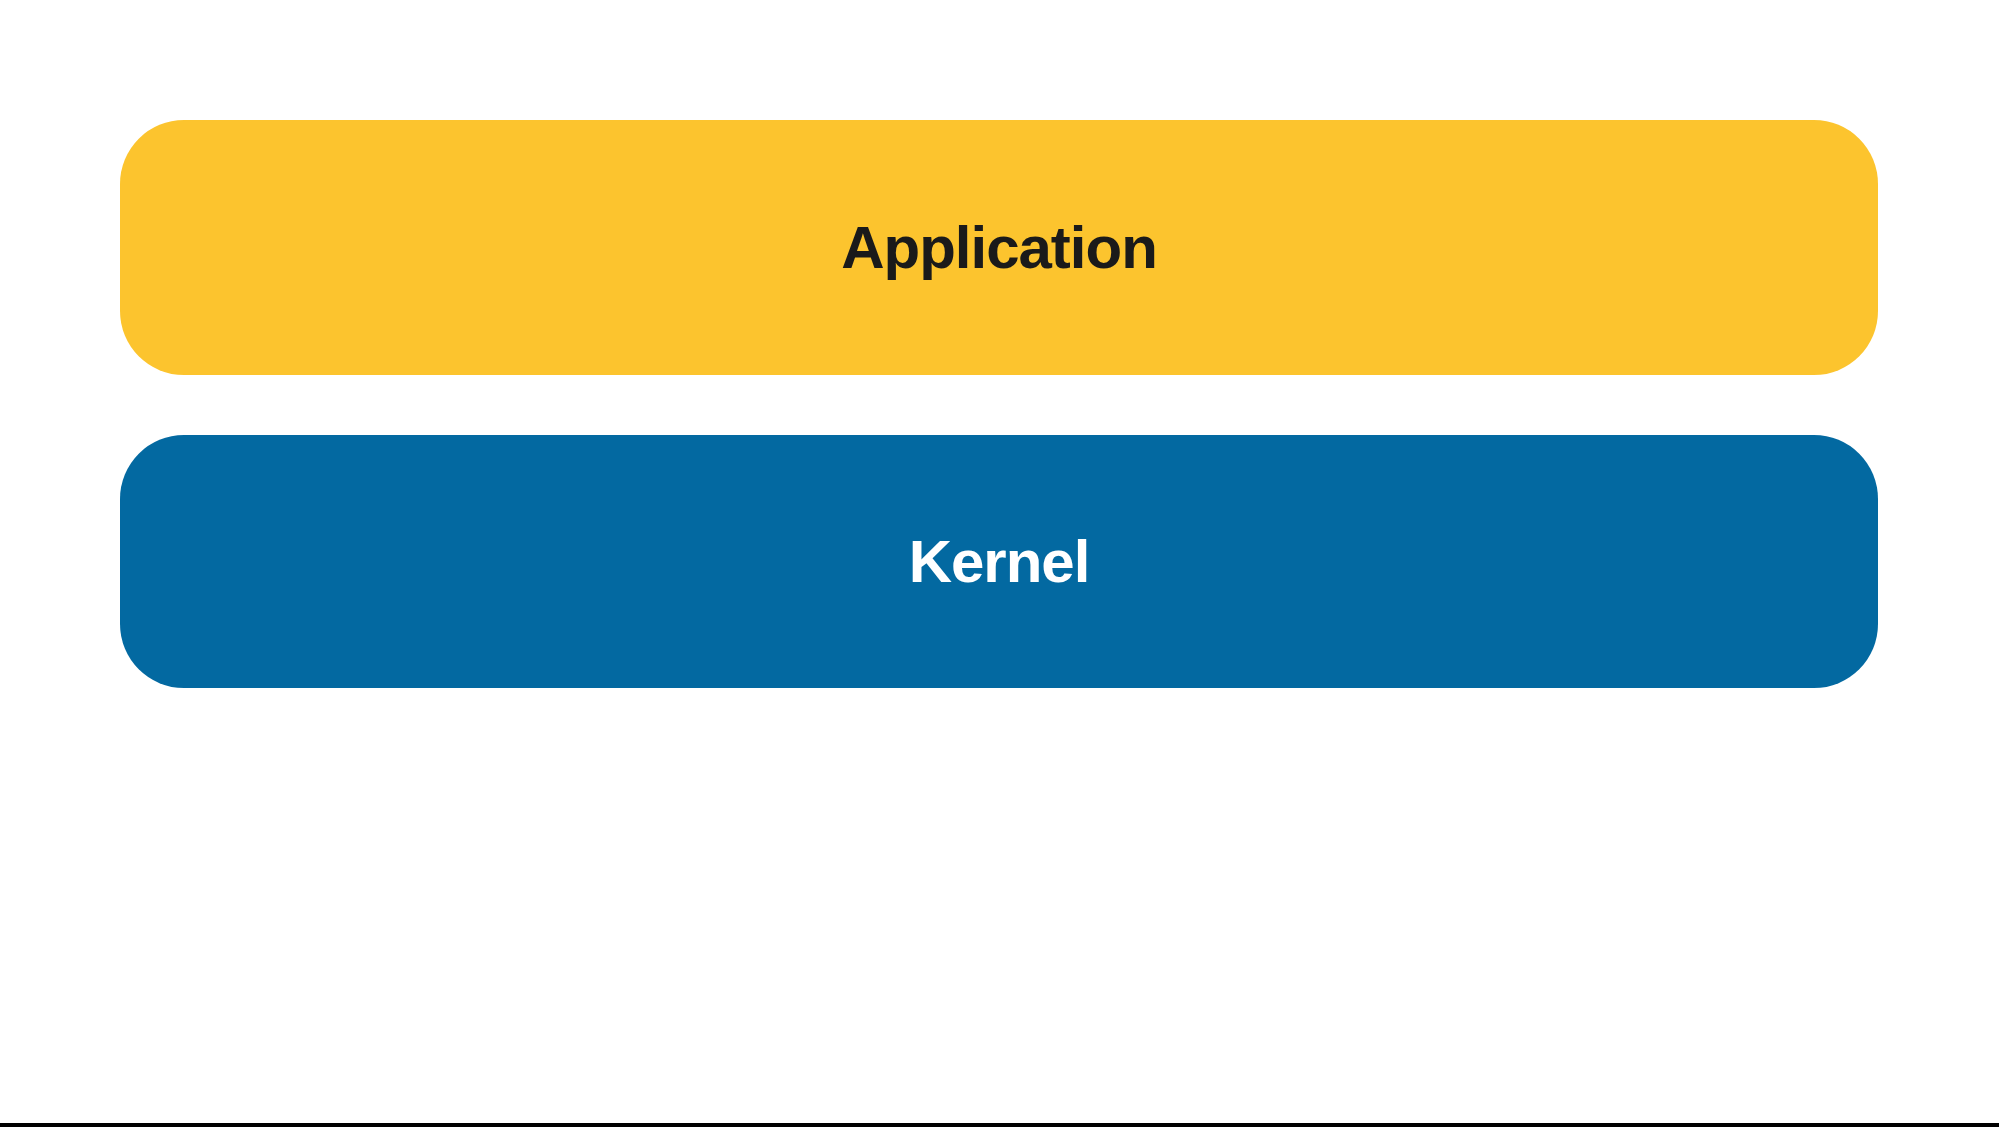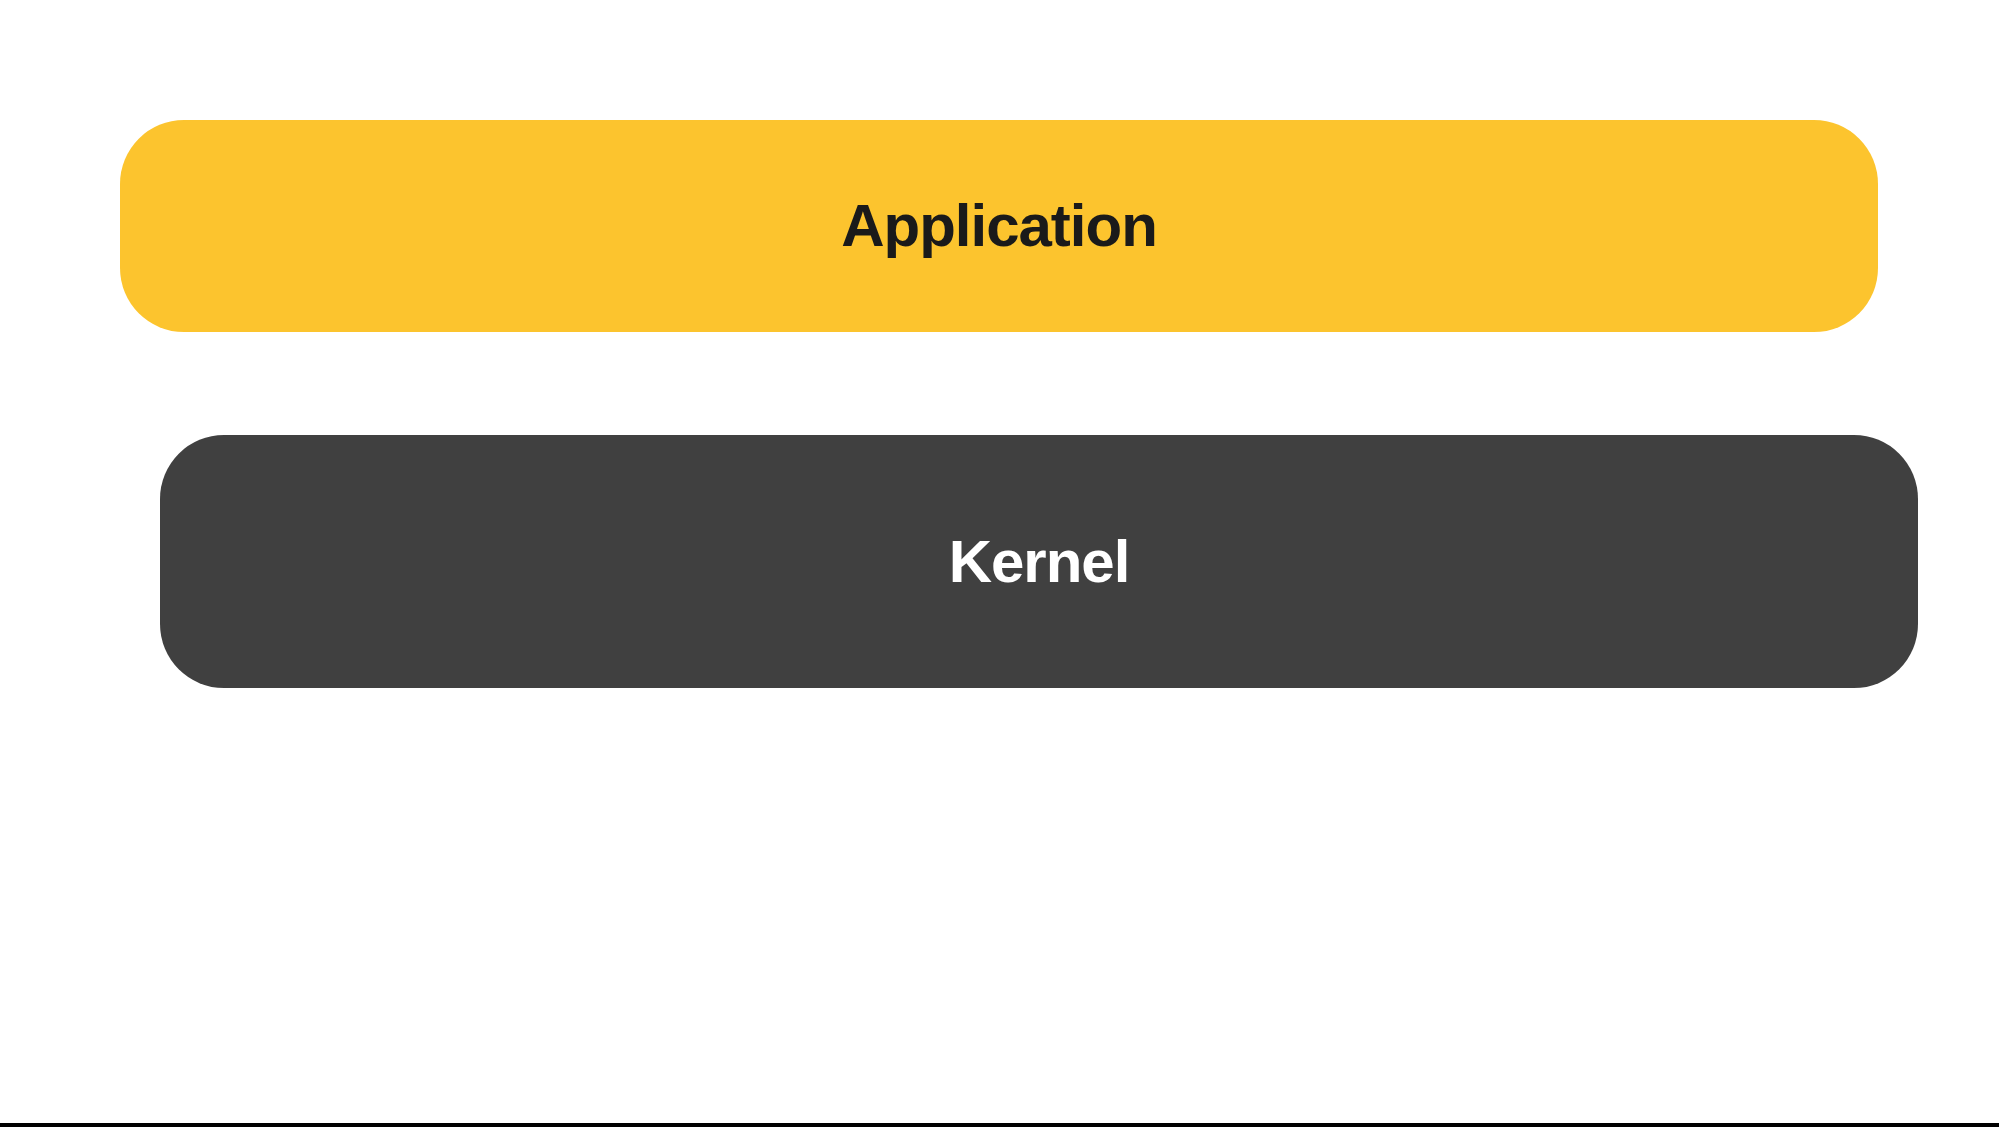--- a/index.html
+++ b/index.html
@@ -23,21 +23,21 @@
     position: absolute;
     border-radius: 64px;
     display: flex;
     align-items: center;
     justify-content: center;
   }
   .layer-application {
     left: 120px;
     top: 120px;
     width: 1758px;
-    height: 212px;
+    height: 255px;
   }
   .layer-kernel {
     left: 120px;
     top: 435px;
     width: 1758px;
     height: 253px;
   }
   .hw-row {
     position: absolute;
     left: 120px;
@@ -72,20 +72,20 @@
 </style>
 </head>
 <body>
 
 <div class="canvas">
 
   <div class="block layer-application" style="background-color: rgb(252, 196, 46);">
     <span class="label" style="color: rgb(26, 26, 26);">Application</span>
   </div>
 
-  <div class="block layer-kernel" style="background-color: #404040; margin-left: 40px;">
+  <div class="block layer-kernel" style="background-color: #0369a1;">
     <span class="label" style="color: rgb(255, 255, 255);">Kernel</span>
   </div>
 
 
   <div class="bottom-rule" style="background-color: rgb(0, 0, 0);"></div>
 
 </div>
 
 </body></html>

